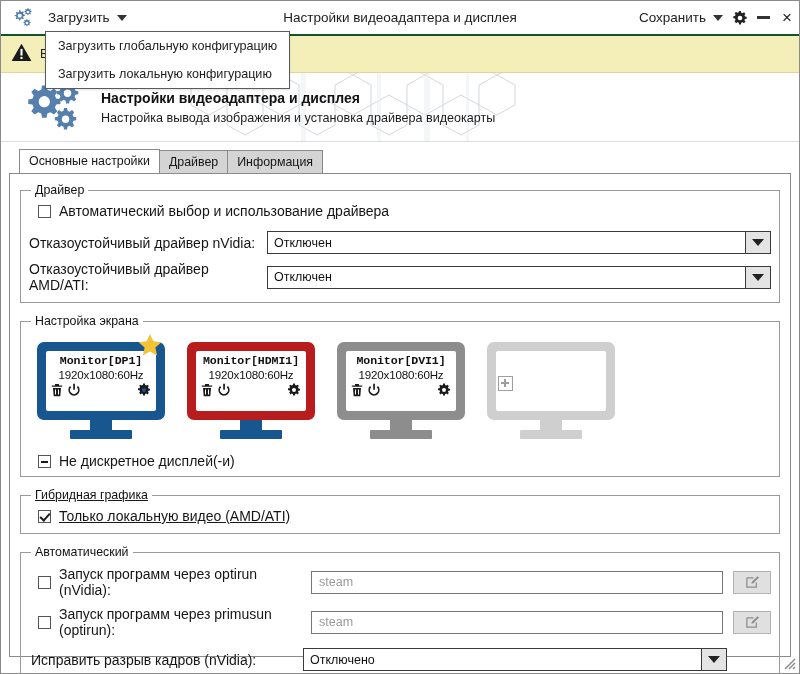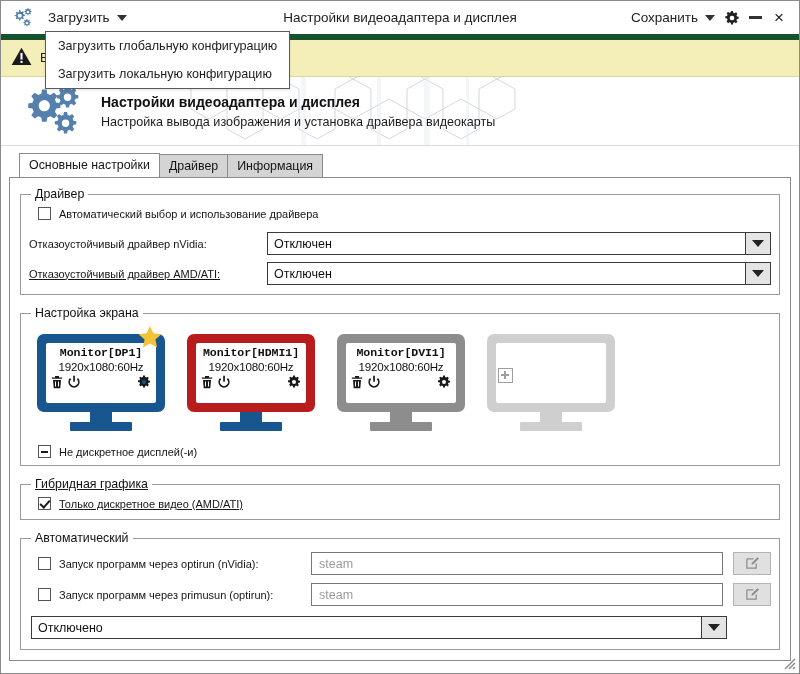--- a/index.html
+++ b/index.html
@@ -6,26 +6,26 @@
   body{
     width:800px;height:674px;overflow:hidden;
     background:#ffffff;
     font-family:"Liberation Sans","DejaVu Sans",sans-serif;
     font-size:12.5px;color:#1a1a1a;
     -webkit-font-smoothing:antialiased;
   }
   .win{position:relative;width:800px;height:674px;box-sizing:border-box;border:1px solid #8a8a8a;background:#fff;}
 
   
-  .titlebar{position:relative;height:33px;background:#ffffff;border-bottom:6px solid #14532d;display:flex;align-items:center;}
+  .titlebar{position:relative;height:33px;background:#ffffff;border-bottom:2px solid #14532d;display:flex;align-items:center;}
   .logo-gears{width:26px;height:22px;margin-left:9px;margin-right:6px;flex:none;position:relative;}
   .tb-menu{font-size:13.5px;color:#222;padding:3px 6px;display:flex;align-items:center;gap:7px;cursor:default;}
   .caret{width:0;height:0;border-left:5px solid transparent;border-right:5px solid transparent;border-top:6px solid #333;display:inline-block;}
   .tb-title{position:absolute;left:0;right:0;text-align:center;font-size:13.5px;color:#1c1c1c;pointer-events:none;}
-  .tb-right{margin-left:auto;display:flex;align-items:center;gap:0;padding-right:8px;z-index:3;}
+  .tb-right{margin-left:auto;display:flex;align-items:center;gap:0;z-index:3;}
   .tb-gear{width:22px;height:22px;display:flex;align-items:center;justify-content:center;}
   .tb-btn{width:24px;height:24px;display:flex;align-items:center;justify-content:center;font-size:15px;color:#222;line-height:1;}
   .tb-min{display:block;width:13px;height:3px;background:#333;}
   .tb-close{font-size:17px;font-weight:300;color:#222;line-height:1;}
 
   
   .warnbar{position:relative;height:36px;background:#f4efb9;border-bottom:1px solid #dcd79f;display:flex;align-items:center;}
   .warn-ico{margin-left:10px;margin-right:8px;flex:none;}
   .warn-text{font-size:12.5px;color:#1c1c1c;white-space:nowrap;overflow:hidden;}
 
@@ -46,21 +46,21 @@
   .tab{border:1px solid #8a8a8a;border-bottom:none;background:#d4d4d4;padding:4px 9px 4px 9px;font-size:12.4px;color:#151515;margin-right:-1px;position:relative;cursor:default;}
   .tab.active{background:#fff;z-index:2;padding-bottom:5px;}
 
   
   .panel{margin:0 8px 0 8px;border:1px solid #8a8a8a;background:#fff;height:484px;box-sizing:border-box;position:relative;padding:0 8px;}
 
   fieldset.grp{border:1px solid #9a9a9a;margin:9px 2px 0 2px;padding:2px 8px 9px 8px;}
   fieldset.grp > legend{font-size:12.4px;color:#111;padding:0 4px;margin-left:2px;}
 
   .row{display:flex;align-items:center;margin-top:9px;}
-  .lbl{font-size:11px;color:#151515;}
+  .lbl{font-size:14px;color:#151515;}
 
   
   .cb{width:13px;height:13px;border:1px solid #555;background:#fff;flex:none;position:relative;box-sizing:border-box;margin-right:8px;}
   .cb.checked::after{content:"";position:absolute;left:3px;top:0px;width:4px;height:8px;border:solid #1a1a1a;border-width:0 2px 2px 0;transform:rotate(42deg);}
   .cb.tri::after{content:"";position:absolute;left:2px;top:5px;width:7px;height:0;border-top:2px solid #1a1a1a;}
 
   
   .combo{flex:1;height:23px;border:1px solid #3a3a3a;background:#fff;display:flex;align-items:center;box-sizing:border-box;}
   .combo .val{flex:1;padding-left:6px;font-size:12.5px;color:#111;white-space:nowrap;overflow:hidden;}
   .combo .arrowbox{width:24px;height:21px;background:#e4e4e4;border-left:1px solid #3a3a3a;display:flex;align-items:center;justify-content:center;flex:none;}
@@ -218,21 +218,21 @@
         <span class="lbl" style="width:238px;">Отказоустойчивый драйвер nVidia:</span>
         <div class="combo">
           <span class="val">Отключен</span>
           <span class="arrowbox">
               <i class="dnarrow"></i>
             </span>
         </div>
       </div>
 
       <div class="row" style="margin-top:7px;">
-        <span class="lbl" style="width:238px;text-decoration:underline;">Отказоустойчивый драйвер AMD/ATI:</span>
+        <span class="lbl" style="width:238px;">Отказоустойчивый драйвер AMD/ATI:</span>
         <div class="combo">
           <span class="val">Отключен</span>
           <span class="arrowbox">
               <i class="dnarrow"></i>
             </span>
         </div>
       </div>
     </fieldset>
 
     <fieldset class="grp" style="margin-top:11px;padding-bottom:7px;">
@@ -337,21 +337,21 @@
       <div class="row" style="margin-top:14px;margin-left:9px;">
         <span class="cb tri"></span>
         <span class="lbl">Не дискретное дисплей(-и)</span>
       </div>
     </fieldset>
 
     <fieldset class="grp" style="margin-top:11px;text-decoration:underline;">
       <legend>Гибридная графика</legend>
       <div class="row" style="margin-top:4px;margin-left:9px;">
         <span class="cb checked"></span>
-        <span class="lbl">Только дискретное видео (AMD/ATI)</span>
+        <span class="lbl">Только локальную видео (AMD/ATI)</span>
       </div>
     </fieldset>
 
     <fieldset class="grp" style="margin-top:11px;padding-bottom:10px;">
       <legend>Автоматический</legend>
 
       <div class="row" style="margin-top:5px;margin-left:9px;">
         <span class="cb"></span>
         <span class="lbl" style="width:252px;">Запуск программ через optirun (nVidia):</span>
         <span class="tinput" style="flex:1;" placeholder="steam">steam</span>
@@ -369,20 +369,21 @@
         <span class="tinput" style="flex:1;" placeholder="steam">steam</span>
         <span class="editbtn">
           <svg viewBox="0 0 16 16" width="15" height="15">
             <path fill="none" stroke="#8c8c8c" stroke-width="1.3" d="M2 3h7M2 3v10h10V8"></path>
             <path fill="#8c8c8c" d="M13.4 1.2l1.5 1.5-6.1 6.1-2 .5.5-2z"></path>
           </svg>
         </span>
       </div>
 
       <div class="row" style="margin-top:10px;margin-left:2px;">
+        <span class="lbl" style="width:272px;">Исправить разрыв кадров (nVidia):</span>
         <div class="combo" style="margin-right:44px;">
           <span class="val">Отключено</span>
           <span class="arrowbox">
               <i class="dnarrow"></i>
             </span>
         </div>
       </div>
     </fieldset>
   </div>
 

